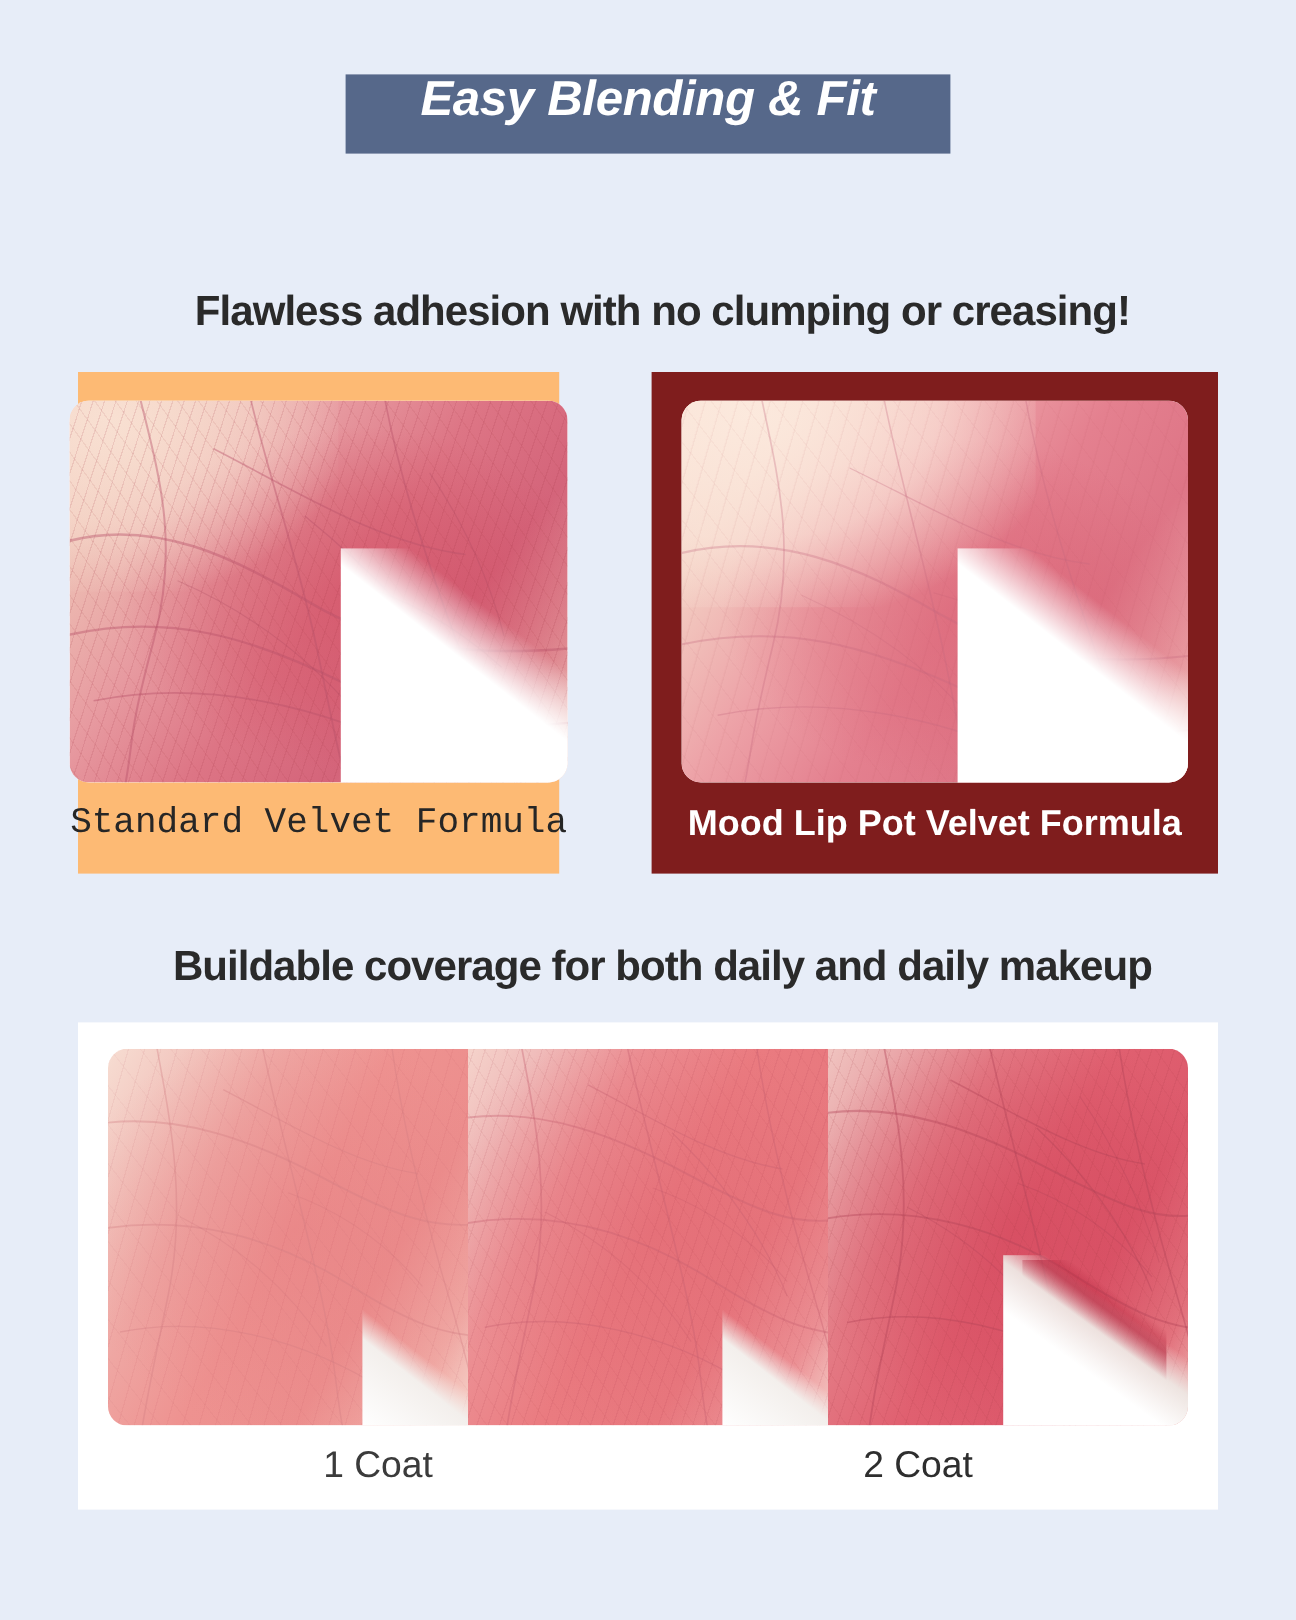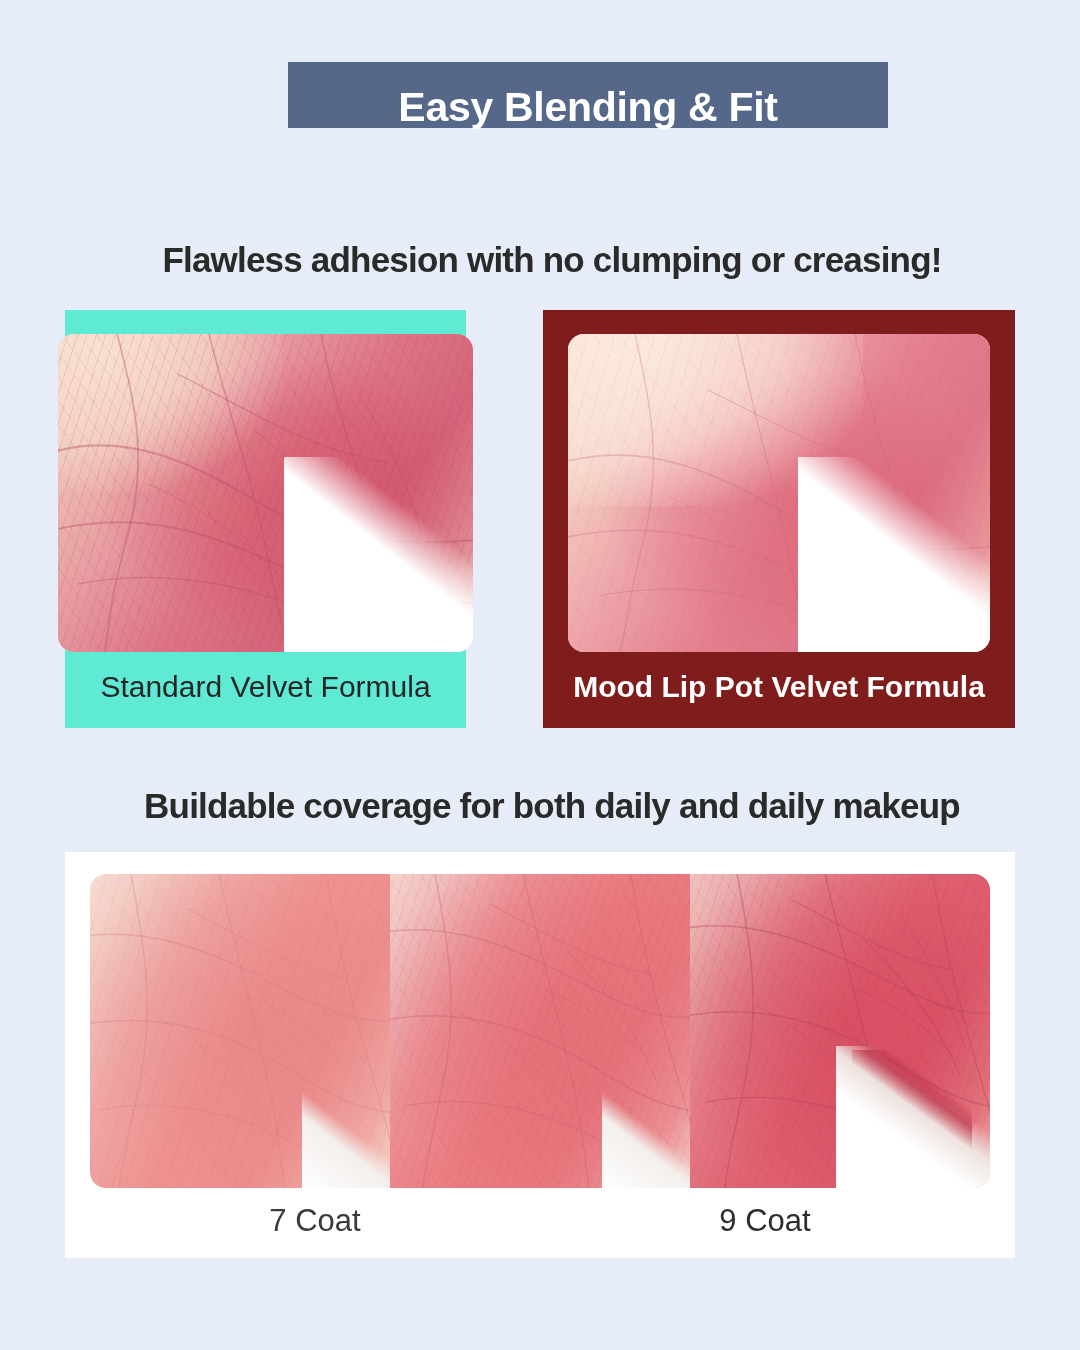--- a/index.html
+++ b/index.html
@@ -4,41 +4,41 @@
 <style>
   html,body{margin:0;padding:0;}
   body{
     width:1080px;height:1350px;
     background:#e7edf8;
     font-family:"Liberation Sans", sans-serif;
     overflow:hidden;position:relative;
   }
   
   .title-banner{
-    position:absolute;left:288px;top:62px;width:600px;height:66px;
-    background:#56688a;display:flex;align-items:flex-end;justify-content:center;
+    position:absolute;left:288px;top:62px;width:504px;height:66px;
+    background:#56688a;display:flex;align-items:flex-start;justify-content:center;font-style:italic;
   }
   .title-banner .t{
     color:#ffffff;font-size:41px;font-weight:bold;letter-spacing:-0.3px;
     line-height:1;white-space:nowrap;
   }
   
   .section-heading{
     position:absolute;left:12px;width:1080px;text-align:center;
     color:#2a2a2a;font-size:35px;font-weight:bold;letter-spacing:-0.8px;
     white-space:nowrap;
   }
   #heading-1{top:240px;}
   #heading-2{top:786px;}
 
   
   .cmp-row{position:absolute;left:0;top:310px;width:1080px;height:418px;}
   .card{position:absolute;top:0;height:418px;
         display:flex;flex-direction:column;align-items:center;}
-  .card-left{left:65px;width:401px;background:#5eead4;}
+  .card-left{left:65px;width:401px;background:#fdba74;font-family:Liberation Mono, monospace;}
   .card-right{left:543px;width:472px;background:#7f1d1d;}
 
   .photo-frame{
     margin-top:24px;border-radius:16px;overflow:hidden;position:relative;
     background:#ffffff;
   }
   .card-left .photo-frame{width:415px;height:318px;}
   .card-right .photo-frame{width:422px;height:318px;}
 
   .card-label{
@@ -284,19 +284,19 @@
                   background:linear-gradient(216deg, rgba(255,255,255,0) 0%, rgba(255,255,255,0) 34%,
                   rgba(238,232,228,0.95) 46%, #ffffff 62%, #ffffff 100%);"></div>
       <div style="position:absolute;right:6%;bottom:10%;width:40%;height:34%;
                   background:linear-gradient(216deg, rgba(176,32,56,0) 0%, rgba(176,32,56,0) 30%,
                   rgba(176,32,56,0.55) 40%, rgba(176,32,56,0) 52%);"></div>
     </div>
   </div>
 
   <div class="coats-labels">
     <div class="coat-label-cell">
-      <span class="coat-label coat-1">7 Coat</span>
+      <span class="coat-label coat-1">1 Coat</span>
     </div>
     <div class="coat-label-cell">
-      <span class="coat-label coat-2">9 Coat</span>
+      <span class="coat-label coat-2">2 Coat</span>
     </div>
   </div>
 </div>
 
 </body></html>

